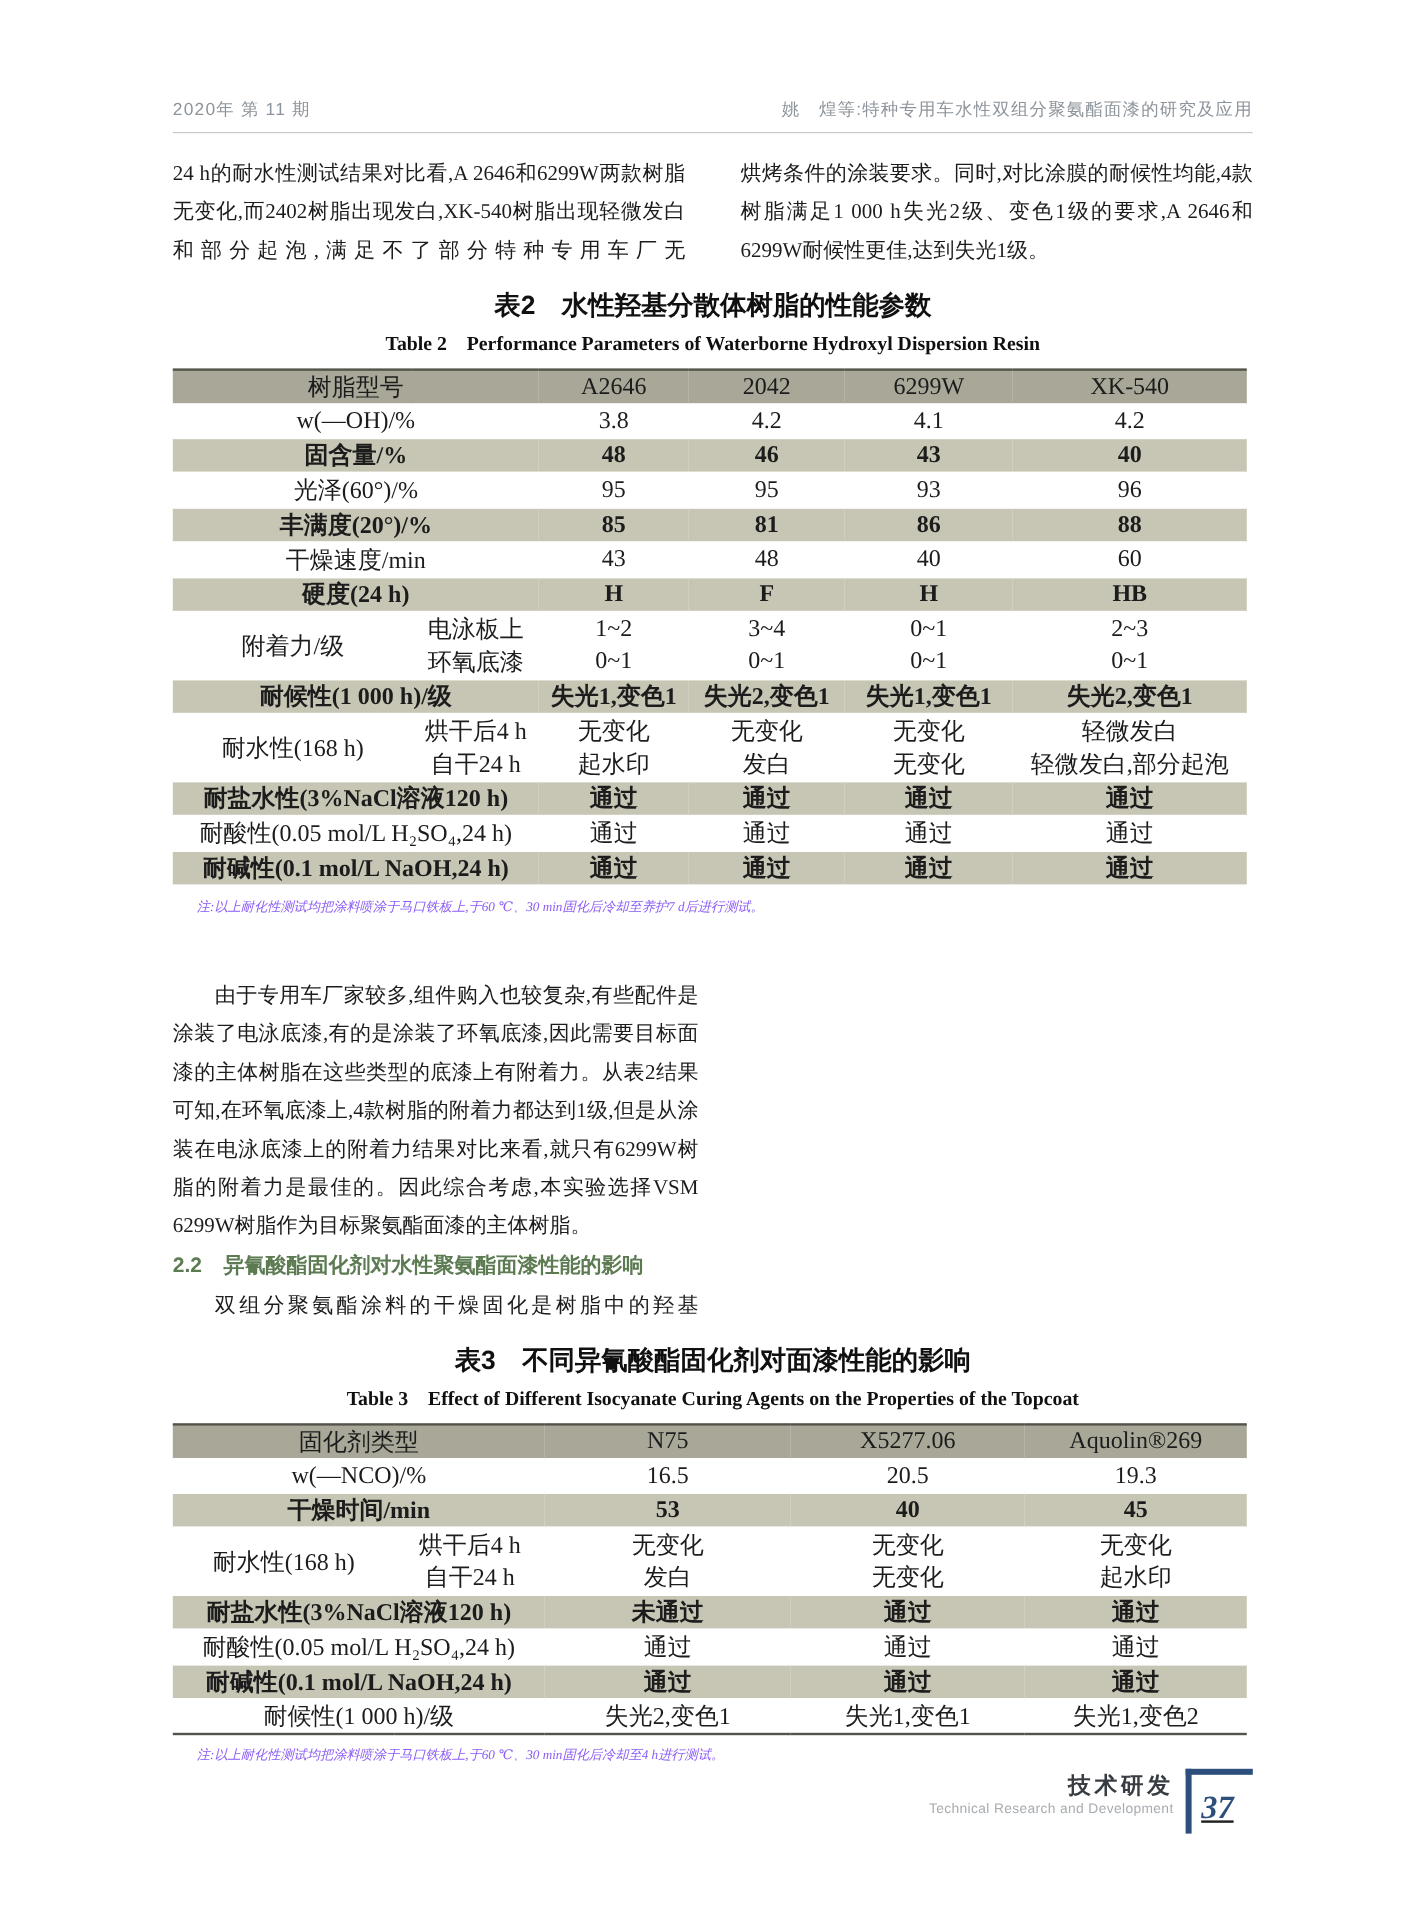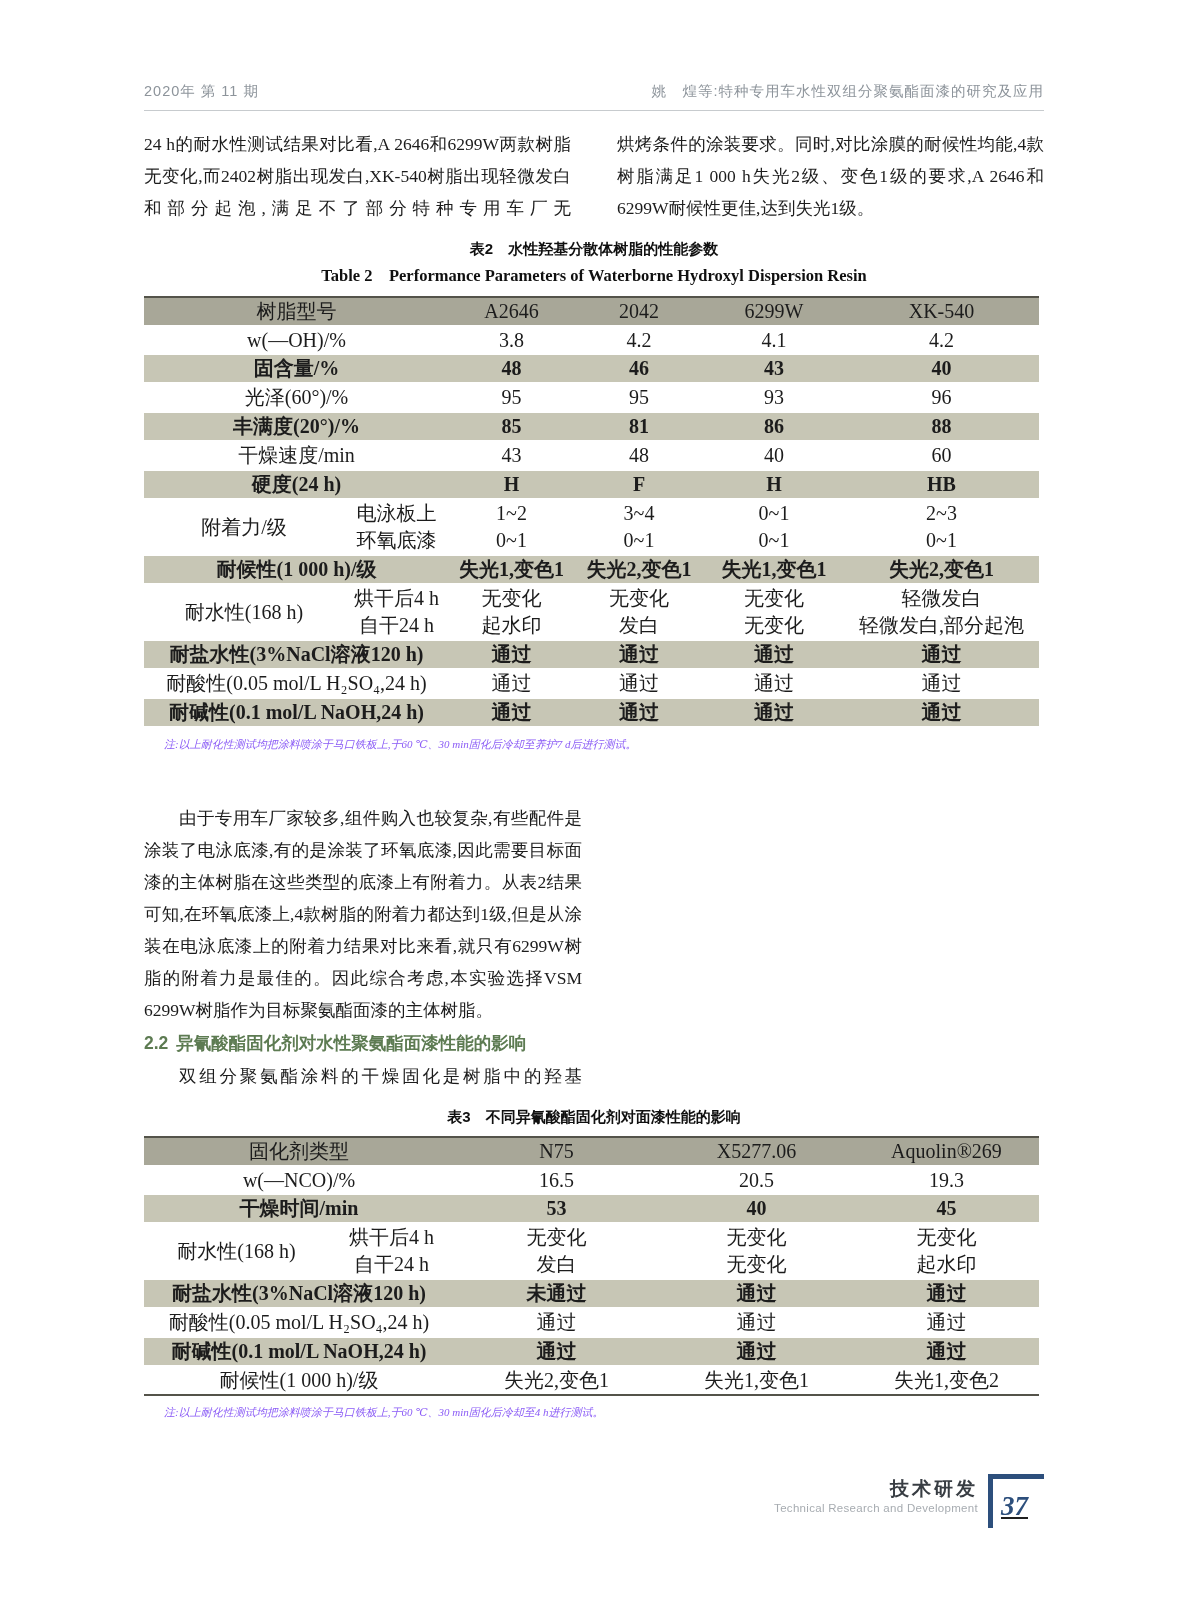--- a/index.html
+++ b/index.html
@@ -20,21 +20,21 @@
 
   .twocol { display:flex; gap:46px; }
   .col { width:438px; font-size:17.5px; line-height:32px; text-align:justify; color:#1c1c1c; }
   .intro { margin-top:17px;align-items:flex-end; }
   .cont { text-align-last:justify; }
   p { margin:0; }
   .indent { text-indent:2em; }
 
   .tbl-title-zh {
     text-align:center; font-family:"Liberation Sans","DejaVu Sans",sans-serif;
-    font-weight:bold; font-size:15px; color:#101010; margin-top:16px;
+    font-weight:bold; font-size:22px; color:#101010; margin-top:16px;
   }
   .tbl-title-en {
     text-align:center; font-family:"Liberation Serif","DejaVu Serif",serif;
     font-weight:bold; font-size:16.5px; color:#101010; margin-top:6px;
   }
 
   table.datatable {
     width:895px; border-collapse:collapse; margin-top:9px;
     border-top:2px solid #54534a; border-bottom:2px solid #54534a;
     font-size:20px; color:#1c1c1c; table-layout:fixed;
@@ -44,21 +44,21 @@
   tr.head td { background:#a8a798; border-bottom:2px solid #ffffff; }
   tr.shade td { background:#c7c6b5; border-top:2px solid #ffffff; border-bottom:2px solid #ffffff;font-weight:bold; }
 
   .note {
     font-style:italic; color:#8b5cf6; font-size:11px; margin-top:9px;
     padding-left:20px; font-family:"Liberation Serif","DejaVu Serif",serif;
   }
 
   .body2 { margin-top:50px; }
   .heading {
-    display:flex; gap:8px; color:#5d7b52; font-weight:bold;
+    display:flex; gap:18px; color:#5d7b52; font-weight:bold;
     font-family:"Liberation Sans","DejaVu Sans",sans-serif;
     font-size:17.5px; line-height:34px; text-align:left;
   }
 
   .footer { position:absolute; top:1474px; right:132px; display:flex; align-items:flex-start; }
   .footer-text { text-align:right; margin-right:10px; padding-top:4px; }
   .footer-zh {
     font-family:"Liberation Sans","DejaVu Sans",sans-serif; font-weight:bold;
     font-size:19px; color:#383d43; letter-spacing:3px; line-height:22px;
   }
@@ -222,20 +222,21 @@
         <p class="indent">由于专用车厂家较多,组件购入也较复杂,有些配件是涂装了电泳底漆,有的是涂装了环氧底漆,因此需要目标面漆的主体树脂在这些类型的底漆上有附着力。从表2结果可知,在环氧底漆上,4款树脂的附着力都达到1级,但是从涂装在电泳底漆上的附着力结果对比来看,就只有6299W树脂的附着力是最佳的。因此综合考虑,本实验选择VSM 6299W树脂作为目标聚氨酯面漆的主体树脂。</p>
         <div class="heading">
           <span>2.2</span>
           <span>异氰酸酯固化剂对水性聚氨酯面漆性能的影响</span>
         </div>
         <p class="indent cont">双组分聚氨酯涂料的干燥固化是树脂中的羟基</p>
       </div>
     </div>
 
     <div class="tbl-title-zh">表3　不同异氰酸酯固化剂对面漆性能的影响</div>
+    <div class="tbl-title-en">Table 3　Effect of Different Isocyanate Curing Agents on the Properties of the Topcoat</div>
 
     <table class="datatable">
       <colgroup>
         <col style="width:185px">
           <col style="width:125px">
           <col style="width:205px">
         <col style="width:195px">
           <col style="width:185px">
       </colgroup>
       <tbody>

